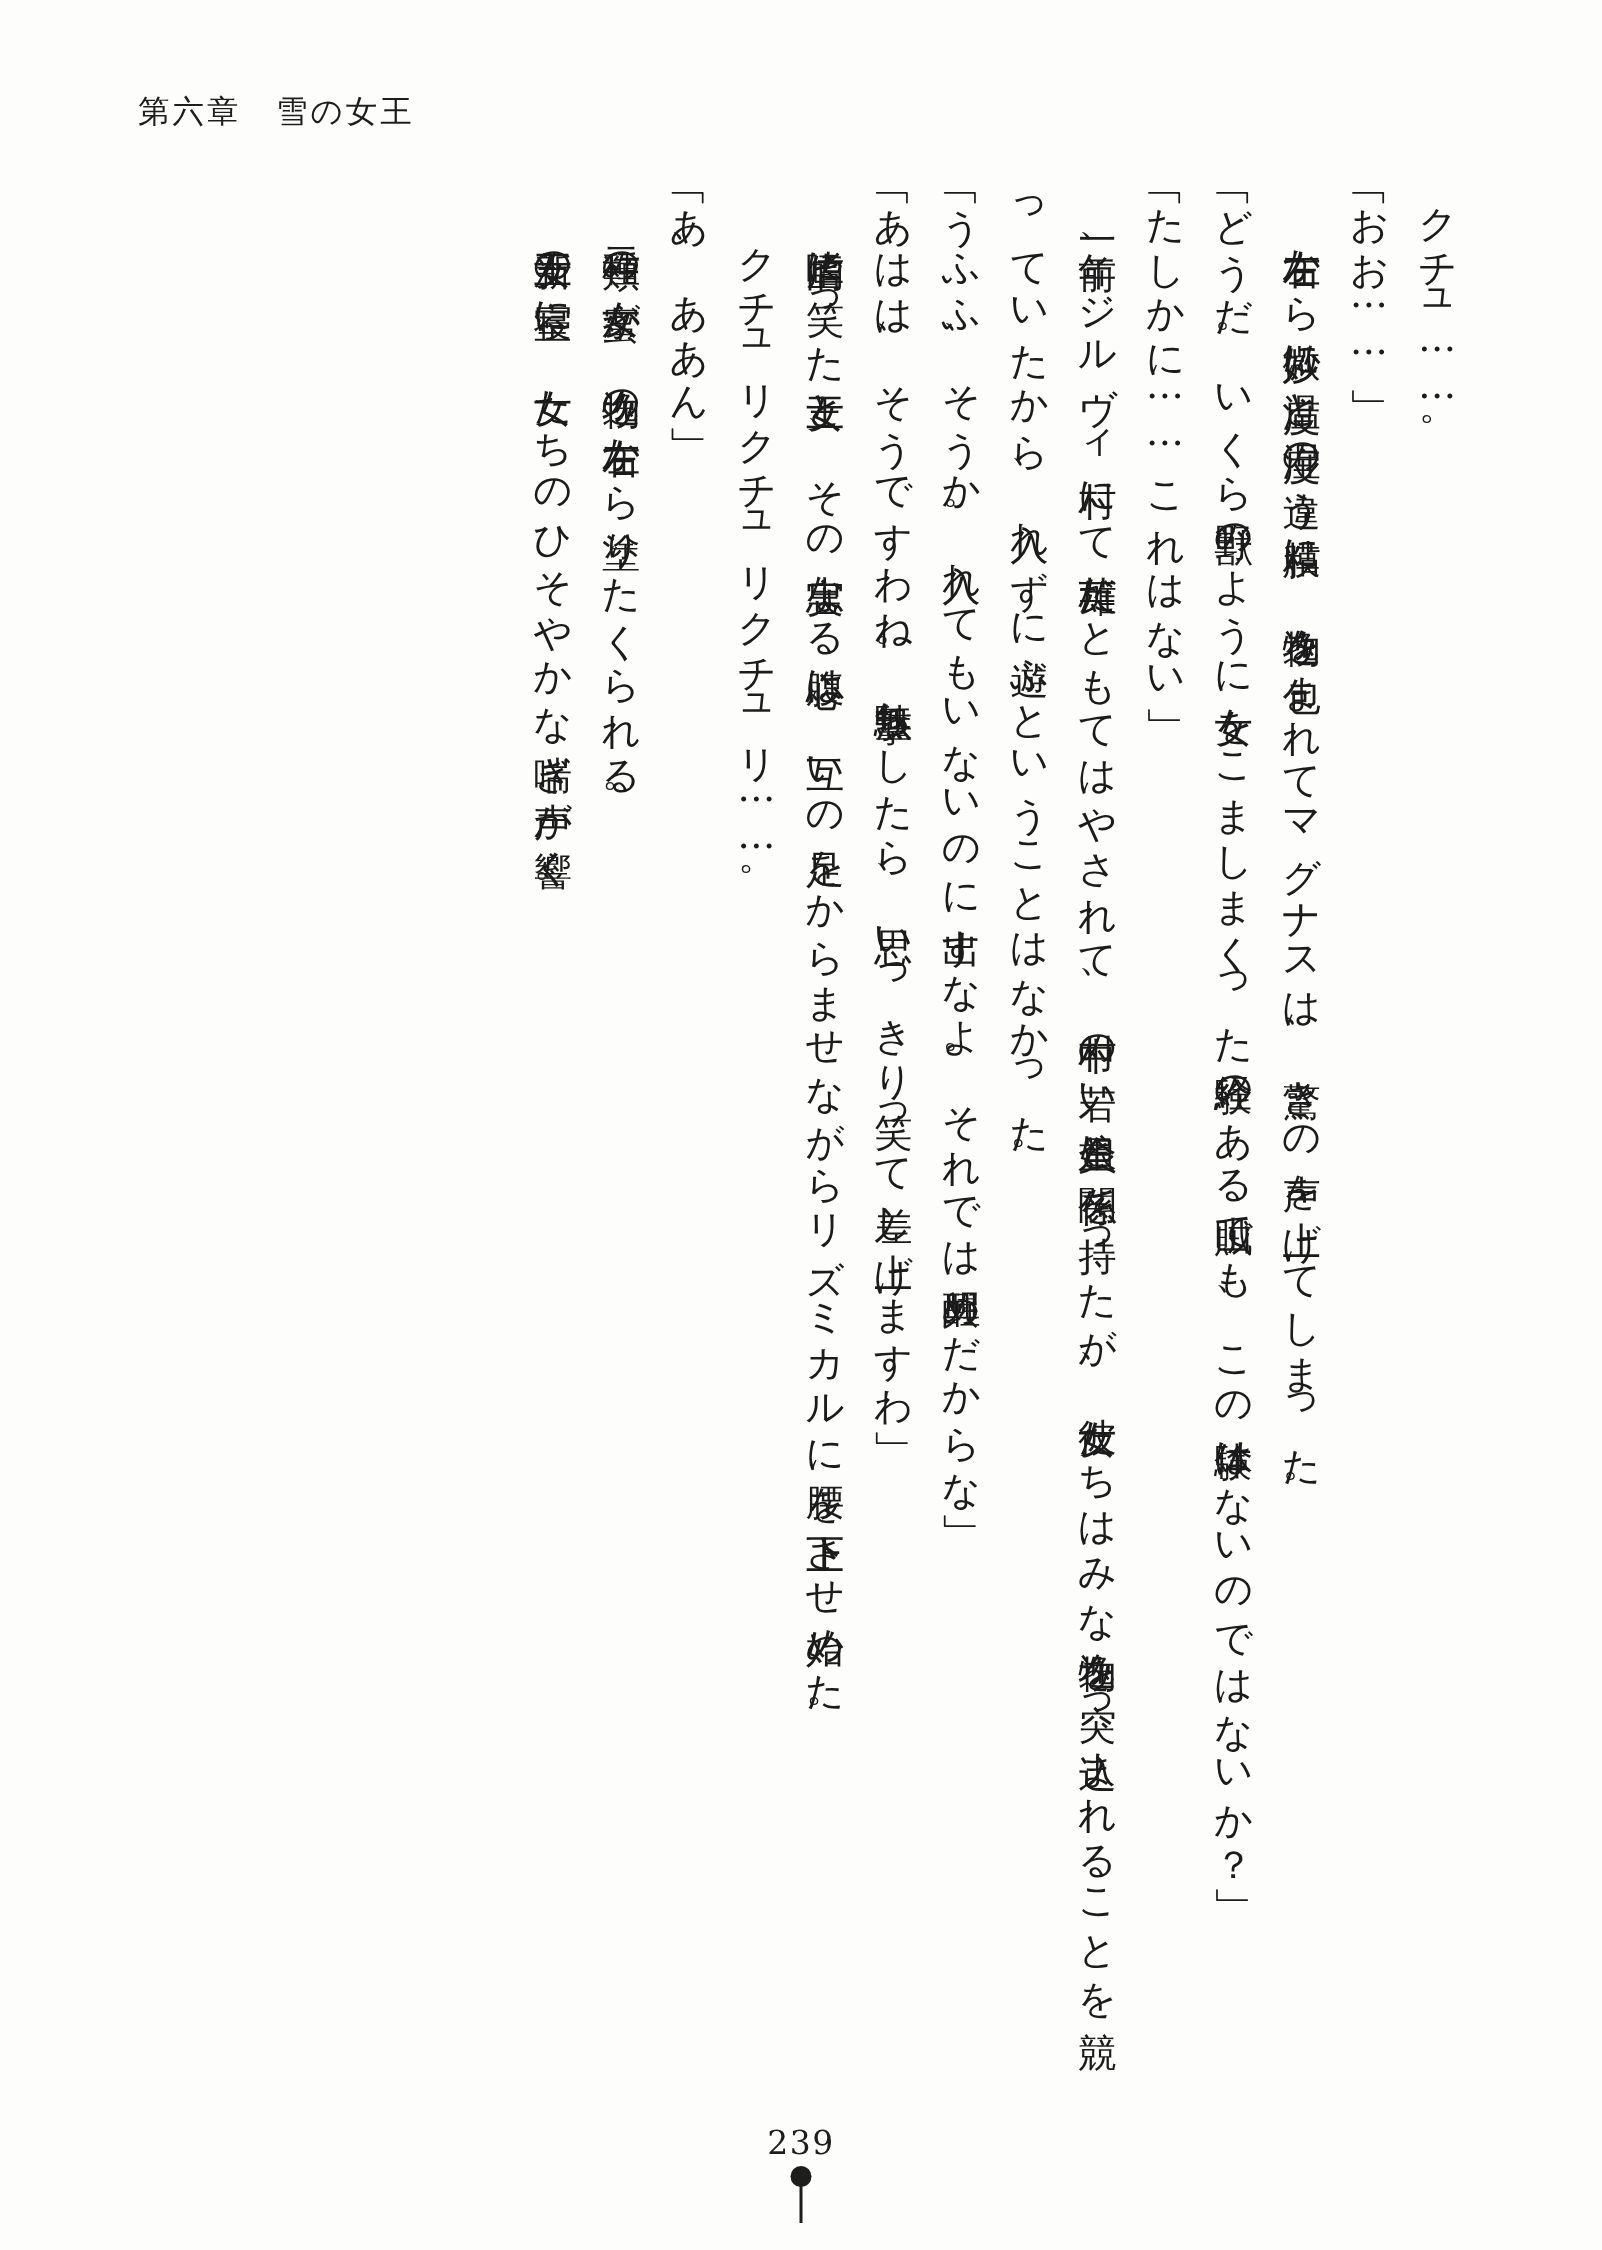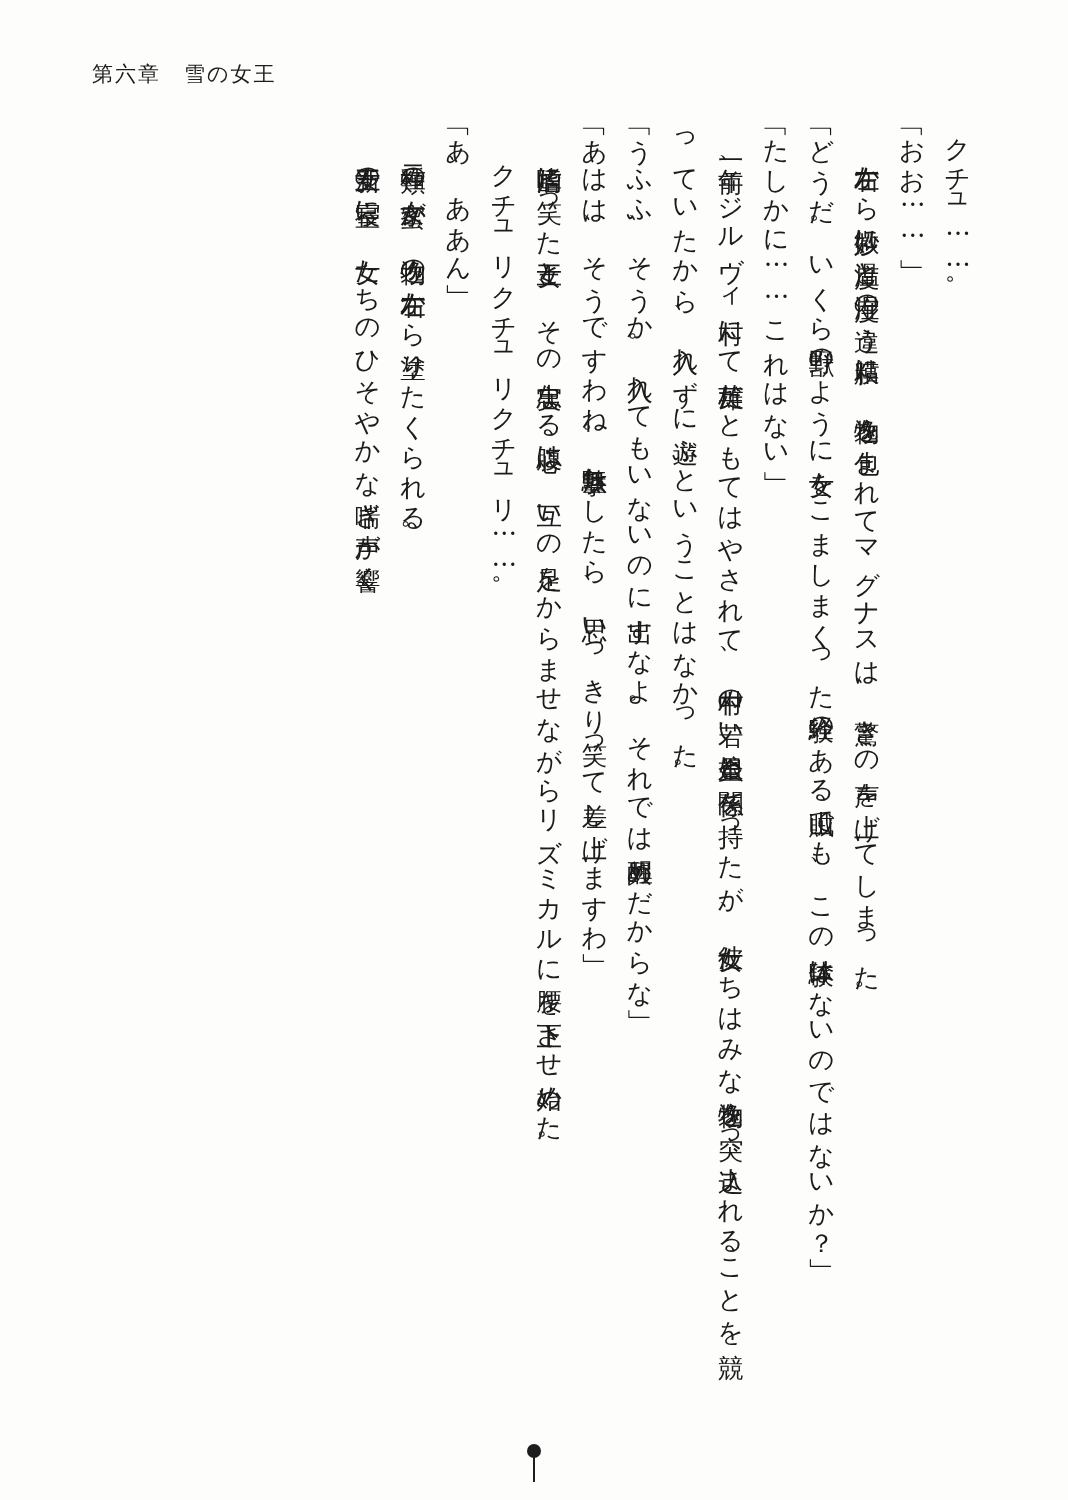--- a/index.html
+++ b/index.html
@@ -110,19 +110,20 @@
     <p>　一年前、ジルヴィ村にて英雄だともてはやされて、村中の若い娘全員と関係を持ったが、彼女たちはみな逸物を突っ込まれることを競っていたから、入れずに遊ぶということはなかった。</p>
     <p>「うふふ、そうか。入れてもいないのに出すなよ。それでは興醒めだからな」</p>
     <p>「あはは、そうですわね。無駄撃ちしたら、思いっきり笑って差し上げますわ」</p>
     <p>　嗜虐的に笑った女王と、その忠実なる腹心は、互いの足をからませながらリズミカルに腰を上下させ始めた。</p>
     <p>　クチュリクチュリクチュリ……。</p>
     <p>「あ、ああん」</p>
     <p>　二種類の女蜜が、逸物の左右から塗りたくられる。</p>
     <p>　新女王の寝室に、女たちのひそやかな喘ぎ声が響く。</p>
   </div>
 
+  <div class="folio">239</div>
 
   <div class="folio-ornament">
     <div class="dot"></div>
     <div class="stem"></div>
   </div>
 
 </div>
 
 </body></html>

